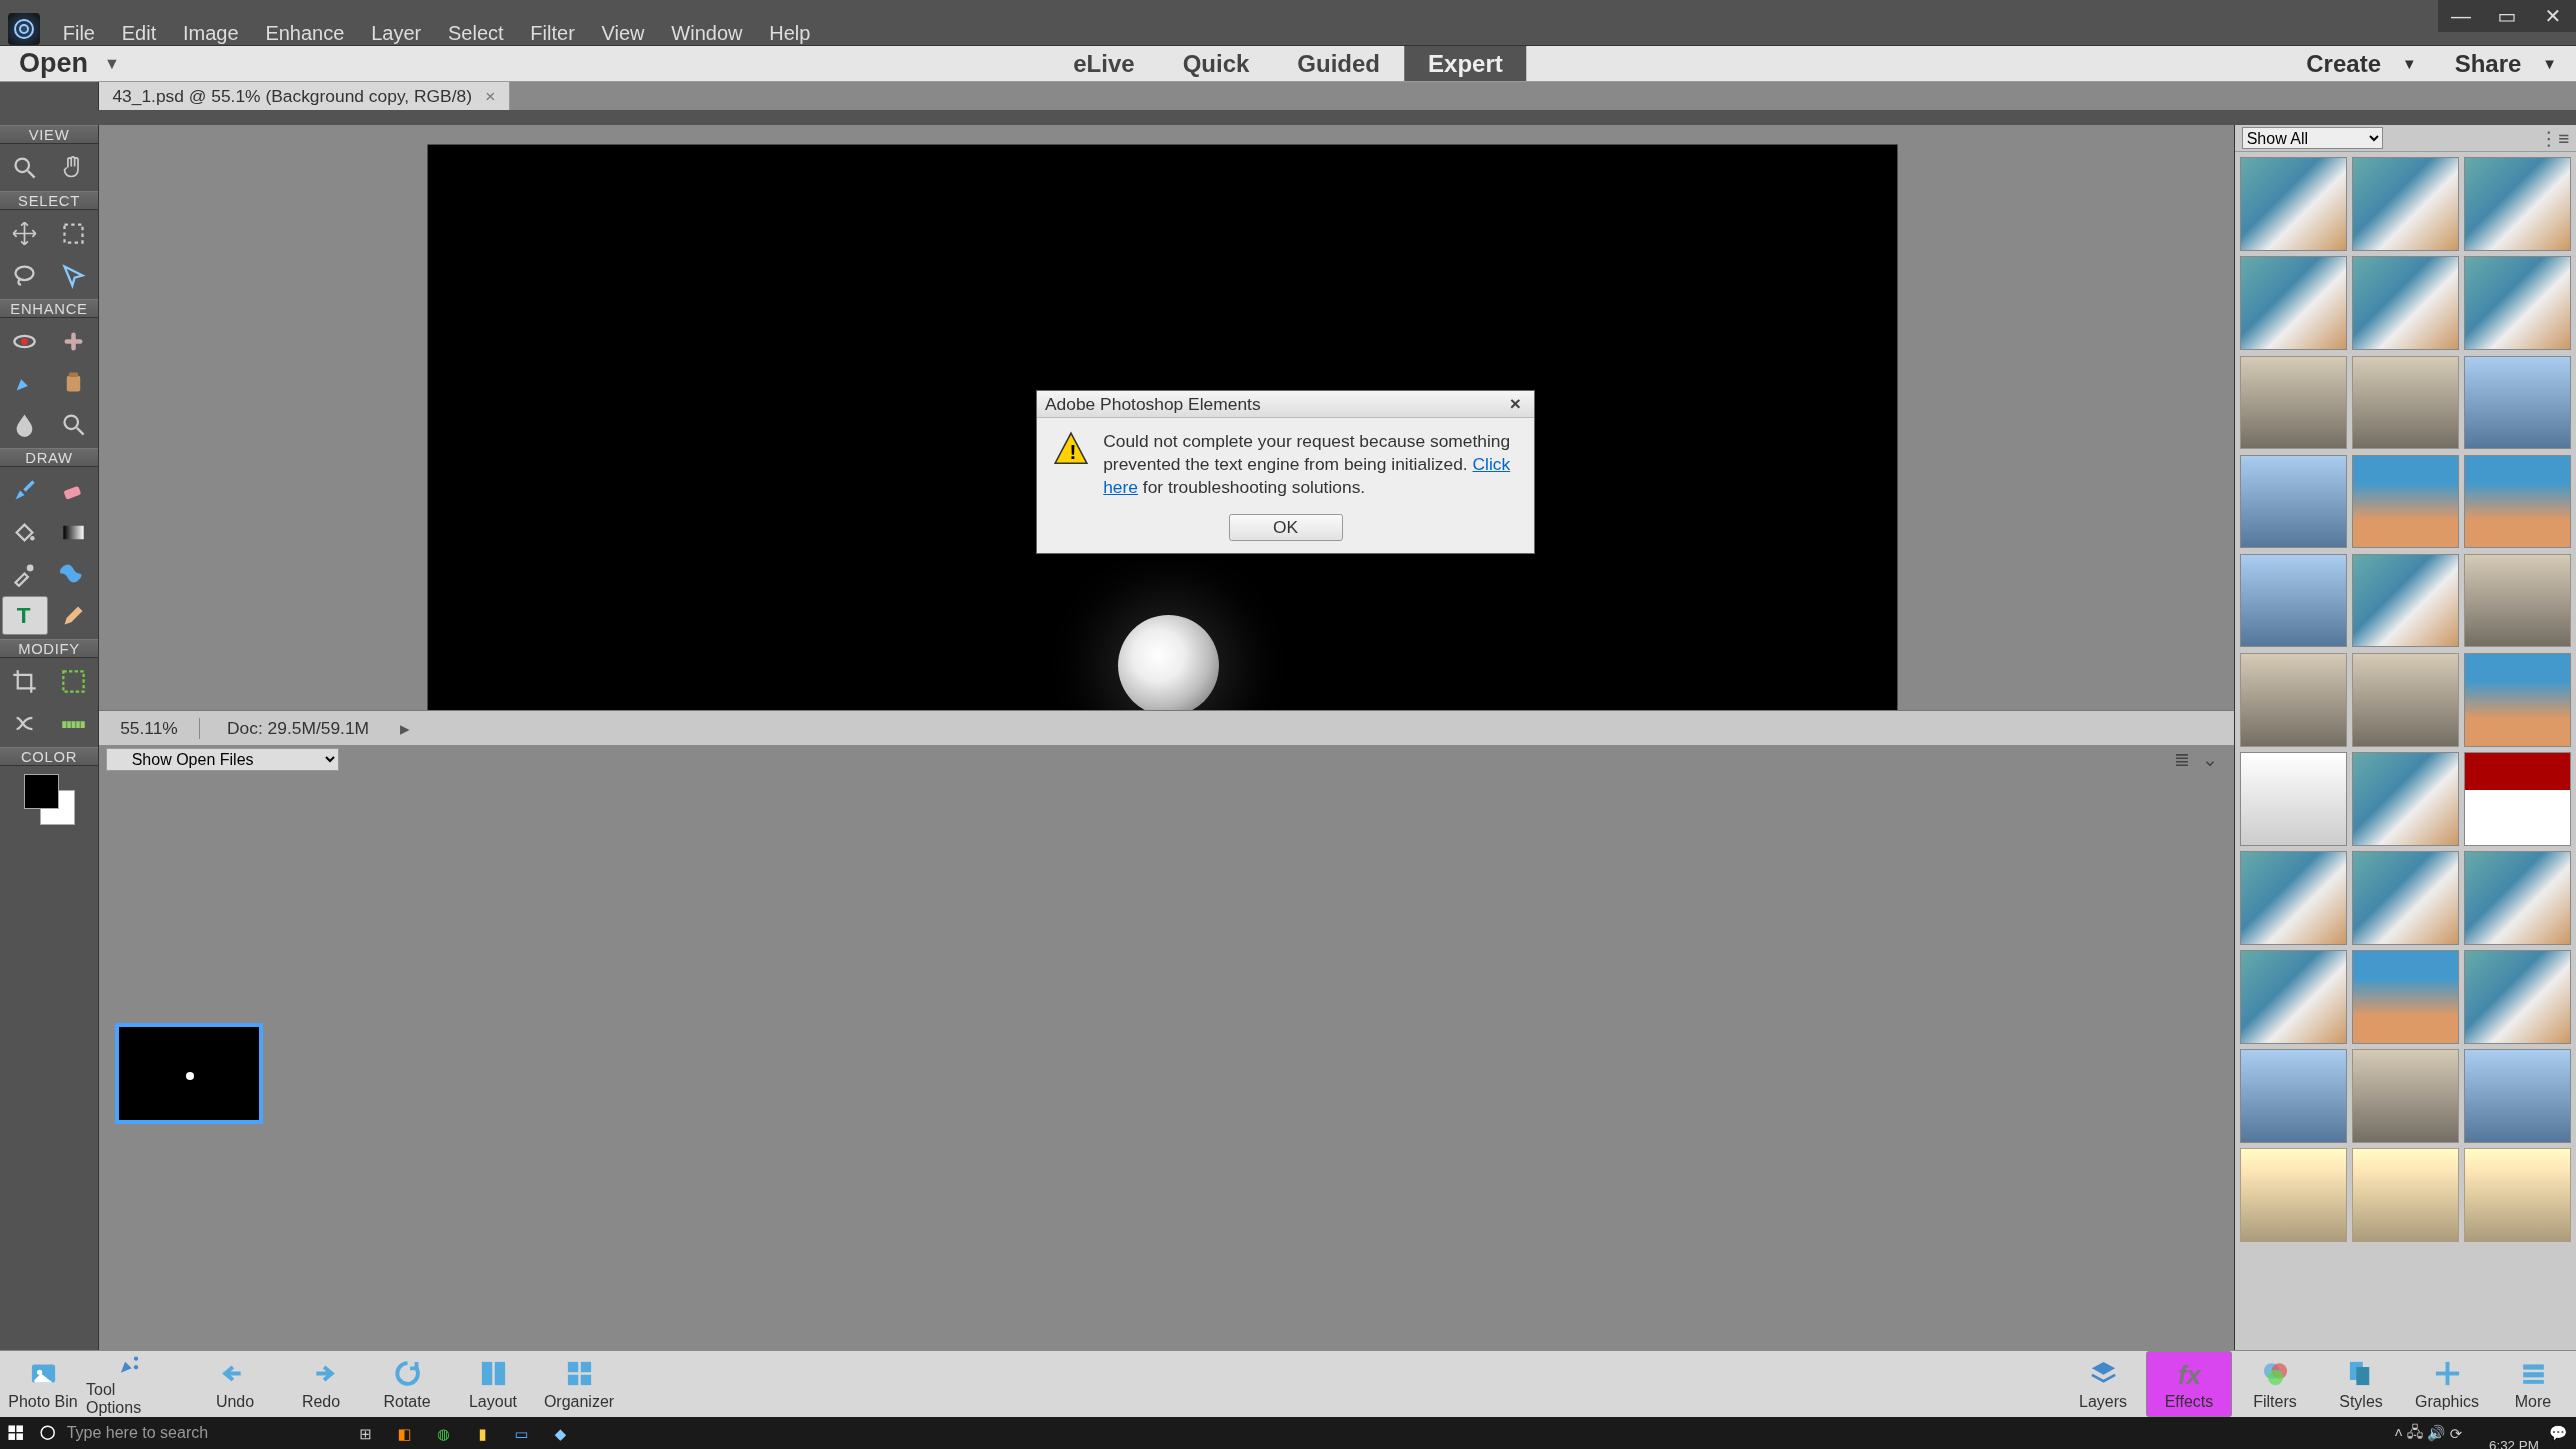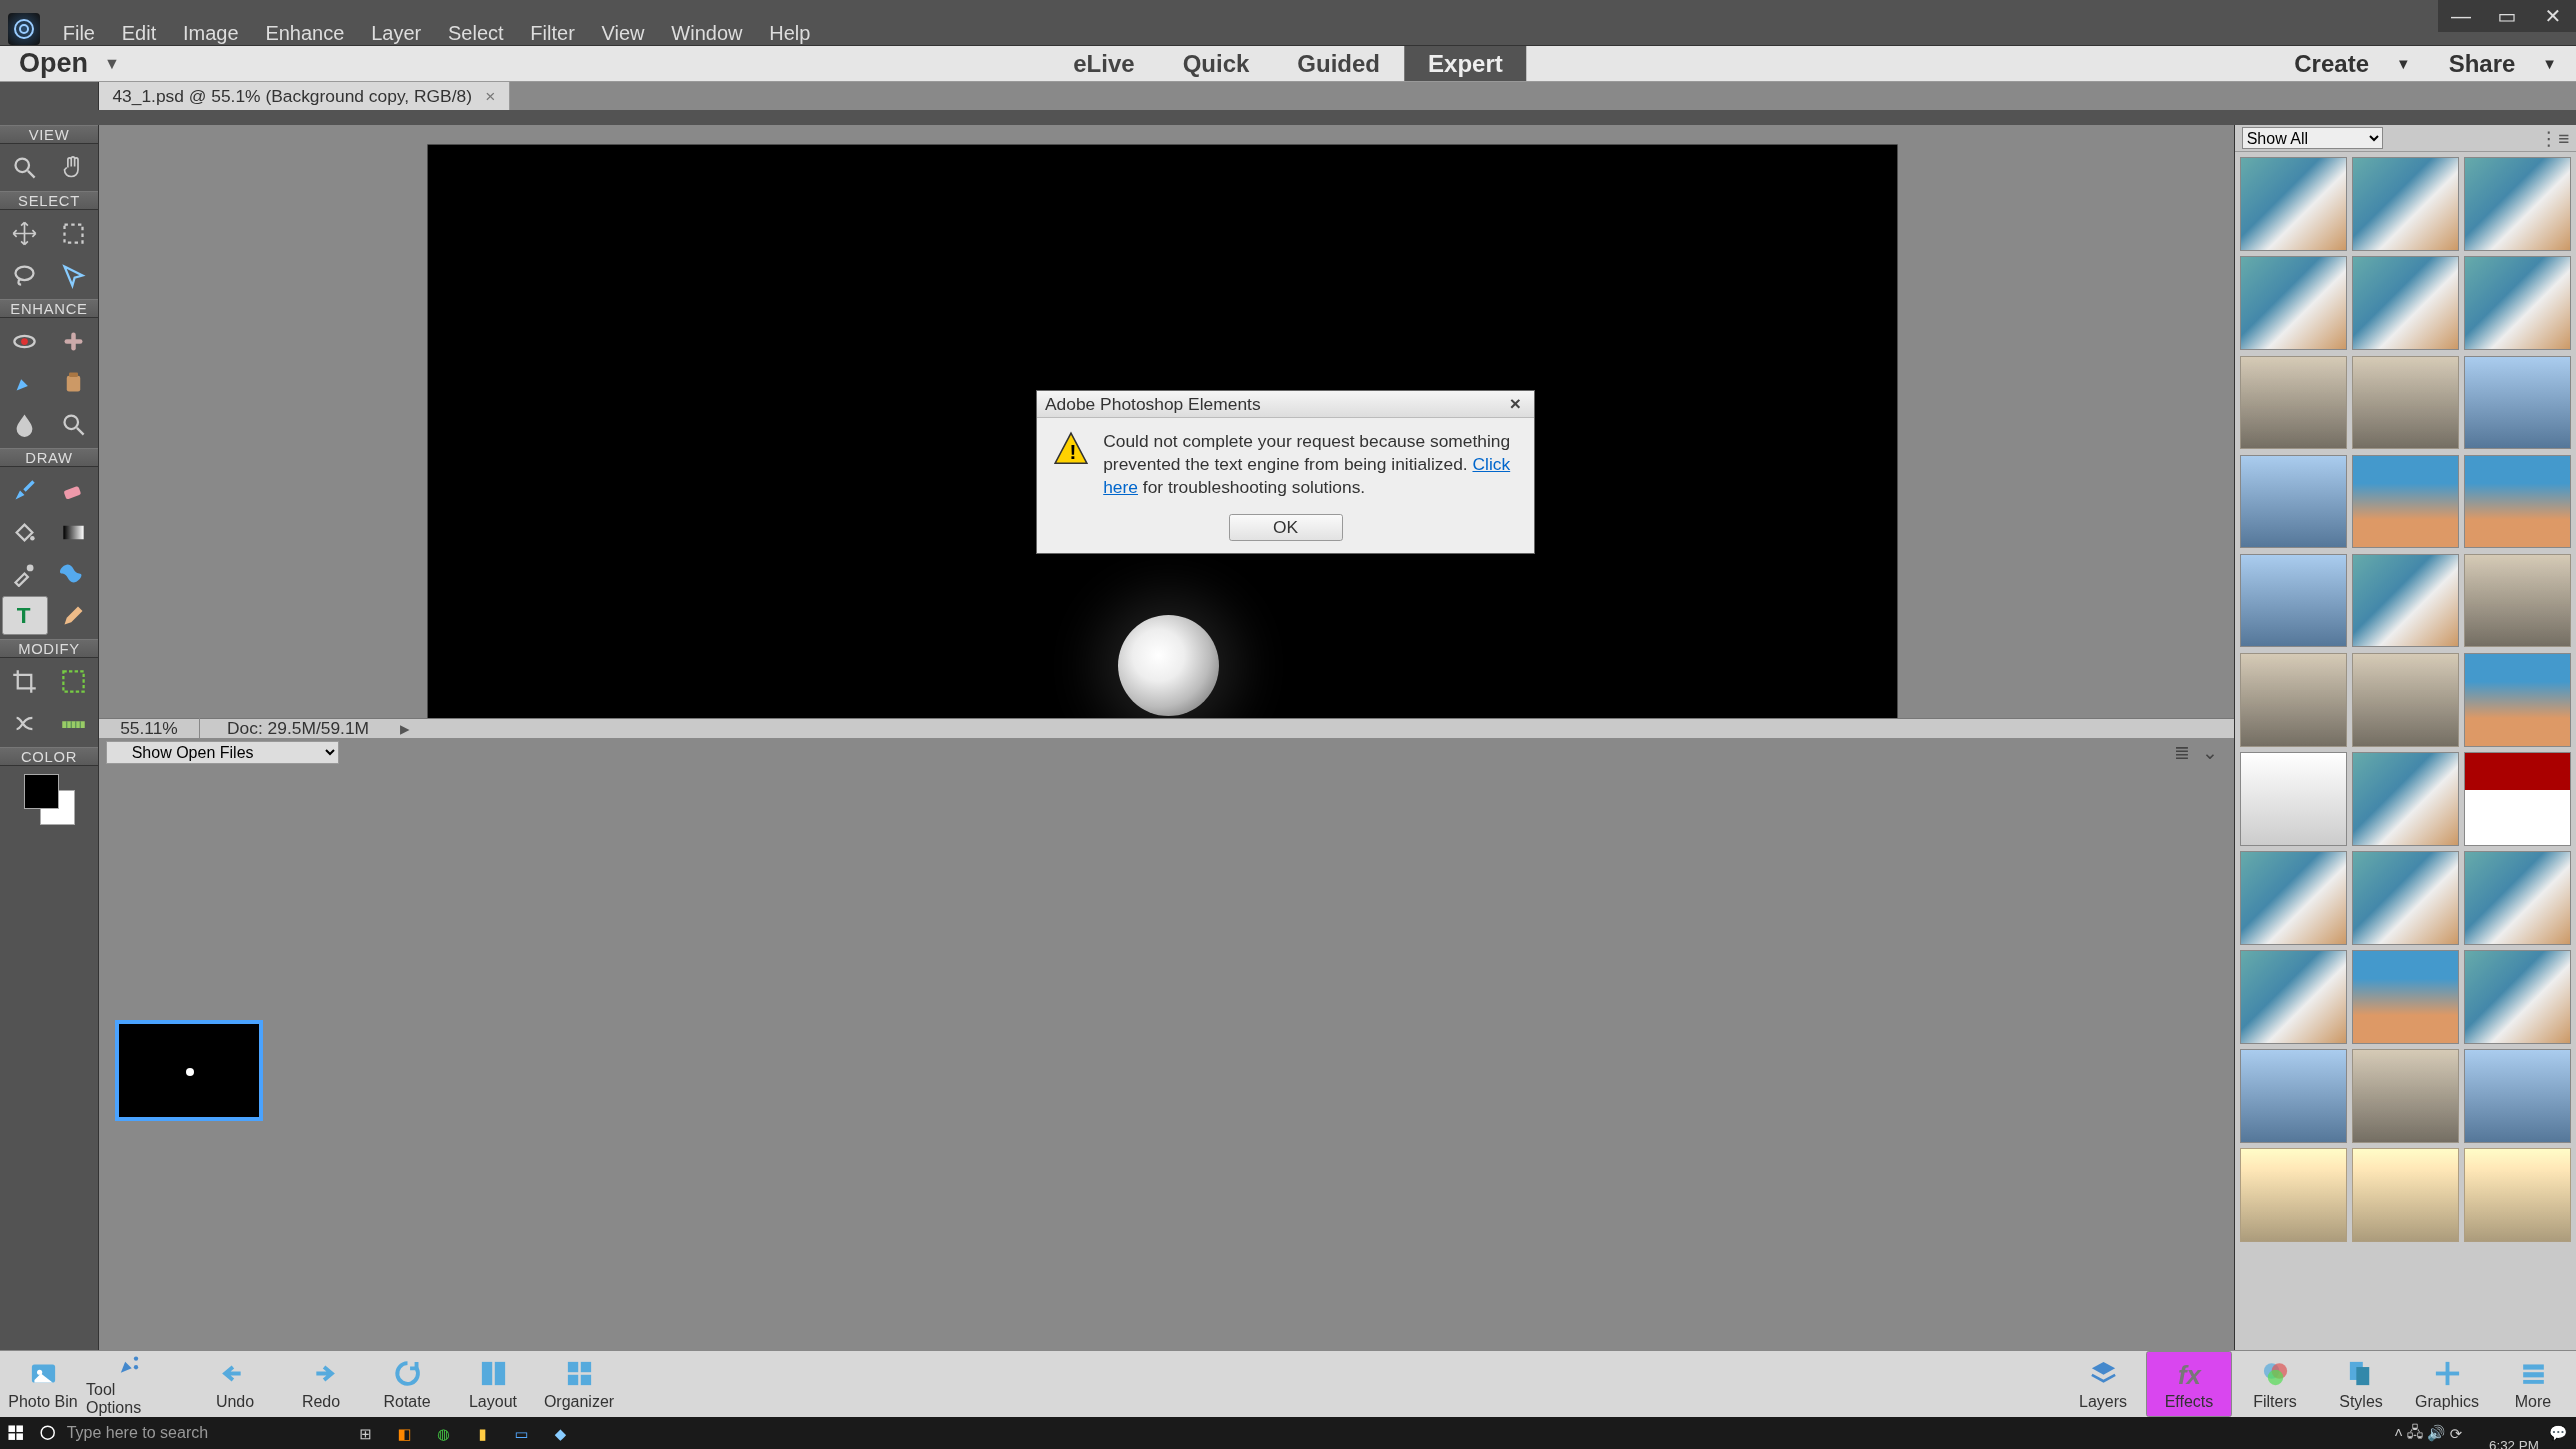--- a/index.html
+++ b/index.html
@@ -9,40 +9,40 @@
 .menubar .logo svg { width:24px; height:24px; }
 .menubar .menuitem { padding:0 13.4px; color:#ddd; font-size:20px; }
 .winctrl { position:absolute; top:0; right:0; height:32px; background:#3b3b3b; display:flex; }
 .winctrl div { width:46px; height:32px; display:flex; align-items:center; justify-content:center; color:#ddd; font-size:20px; }
 .toolbar { height:36px; background:#e6e6e6; border-bottom:0.7px solid #999; display:flex; align-items:center; position:relative; }
 .toolbar .open { padding:0 27px 0 19px; font-size:27px; font-weight:600; color:#333; display:flex; align-items:center; gap:16px; }
 .toolbar .modes { position:absolute; left:50%; transform:translateX(-50%); display:flex; height:100%; }
 .toolbar .mode { padding:0 24px; display:flex; align-items:center; color:#444; font-size:24px; font-weight:600; }
 .toolbar .mode.active { background:#535353; color:#eee; }
 .toolbar .right { margin-left:auto; display:flex; height:100%; }
-.toolbar .rbtn { padding:0 19px; display:flex; align-items:center; color:#333; font-size:24px; font-weight:600; gap:27px; }
+.toolbar .rbtn { padding:0 19px; display:flex; align-items:center; color:#333; font-size:24px; font-weight:600; gap:21px; }
 .tabrow { height:28px; background:#898989; display:flex; align-items:stretch; }
 .tabspacer { width:99px; background:#535353; border-right:0.7px solid #333; }
 .tab { background:#d8d8d8; padding:0 13.4px; display:flex; align-items:center; color:#333; font-size:17.4px; border-right:0.7px solid #999; gap:13.4px; }
 .tab .x { color:#777; }
 .workarea { position:absolute; top:125px; bottom:76px; left:0; right:0; display:flex; }
 .leftcol { width:99px; background:#535353; display:flex; flex-direction:column; align-items:center; border-right:0.7px solid #333; }
 .secthdr { width:100%; height:19px; background:linear-gradient(#6a6a6a,#5a5a5a); color:#ddd; font-size:14.8px; text-align:center; line-height:19px; letter-spacing:0.7px; border-top:0.7px solid #777; border-bottom:0.7px solid #333; }
 .toolgrid { display:grid; grid-template-columns:46px 46px; gap:2.7px; padding:4px 0; }
 .tool { width:46px; height:39px; display:flex; align-items:center; justify-content:center; border-radius:2.7px; }
 .tool.sel { background:#d8d8d8; border:0.7px solid #888; }
 .tool svg { width:27px; height:27px; }
 .swatch { width:51px; height:51px; position:relative; margin:8px 0; }
 .swatch .fg { position:absolute; top:0; left:0; width:35px; height:35px; background:#000; border:1.3px solid #aaa; z-index:2; }
 .swatch .bg { position:absolute; bottom:0; right:0; width:35px; height:35px; background:#fff; border:1.3px solid #aaa; }
 .canvaszone { flex:1; background:#898989; display:flex; flex-direction:column; position:relative; }
 .canvasview { flex:1; position:relative; overflow:hidden; }
 .imgstage { position:absolute; left:329px; top:20px; width:1469px; height:979px; background:#000; box-shadow:0 0 0 0.7px #333; }
 .moon { position:absolute; left:47%; top:48%; width:101px; height:101px; border-radius:50%; background:radial-gradient(circle at 40% 40%,#fff 0%,#eee 30%,#bbb 60%,#888 80%); box-shadow:0 0 54px 20px rgba(255,255,255,.12); }
-.hscroll { height:20px; background:#c9c9c9; display:flex; align-items:center; border-top:0.7px solid #777; }
+.hscroll { height:35px; background:#c9c9c9; display:flex; align-items:center; border-top:0.7px solid #777; }
 .hscroll .zoom { width:101px; text-align:center; color:#333; font-size:17.4px; border-right:0.7px solid #888; }
 .hscroll .doc { padding:0 27px; color:#333; font-size:17.4px; }
 .filebar { height:29.5px; background:#898989; display:flex; align-items:center; padding:0 6.7px; }
 .filebar select { width:233px; height:23px; background:#ddd; border:0.7px solid #999; font-size:16px; padding:0 21px; }
 .thumbstrip { flex:1; background:#898989; display:flex; align-items:center; padding:6.7px 16px; gap:13.4px; }
 .curthumb { width:148px; height:101px; background:#000; border:4px solid #4aa3ff; position:relative; }
 .curthumb:after { content:""; position:absolute; left:48%; top:48%; width:8px; height:8px; background:#fff; border-radius:50%; }
 .rightcol { width:342px; background:#c9c9c9; display:flex; flex-direction:column; border-left:0.7px solid #333; }
 .filterhdr { height:27px; background:#c9c9c9; display:flex; align-items:center; padding:0 6.7px; border-bottom:0.7px solid #999; }
 .filterhdr select { width:141px; height:21.5px; font-size:16px; background:#eee; border:0.7px solid #888; }

